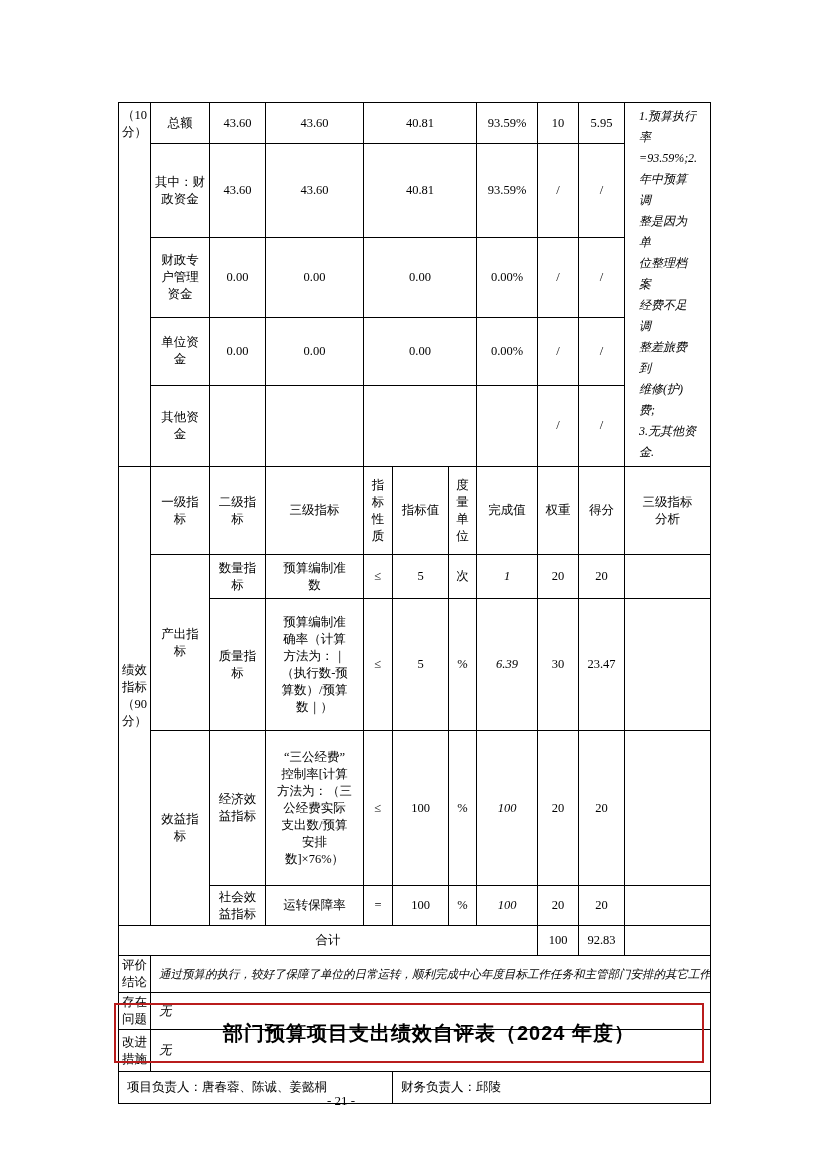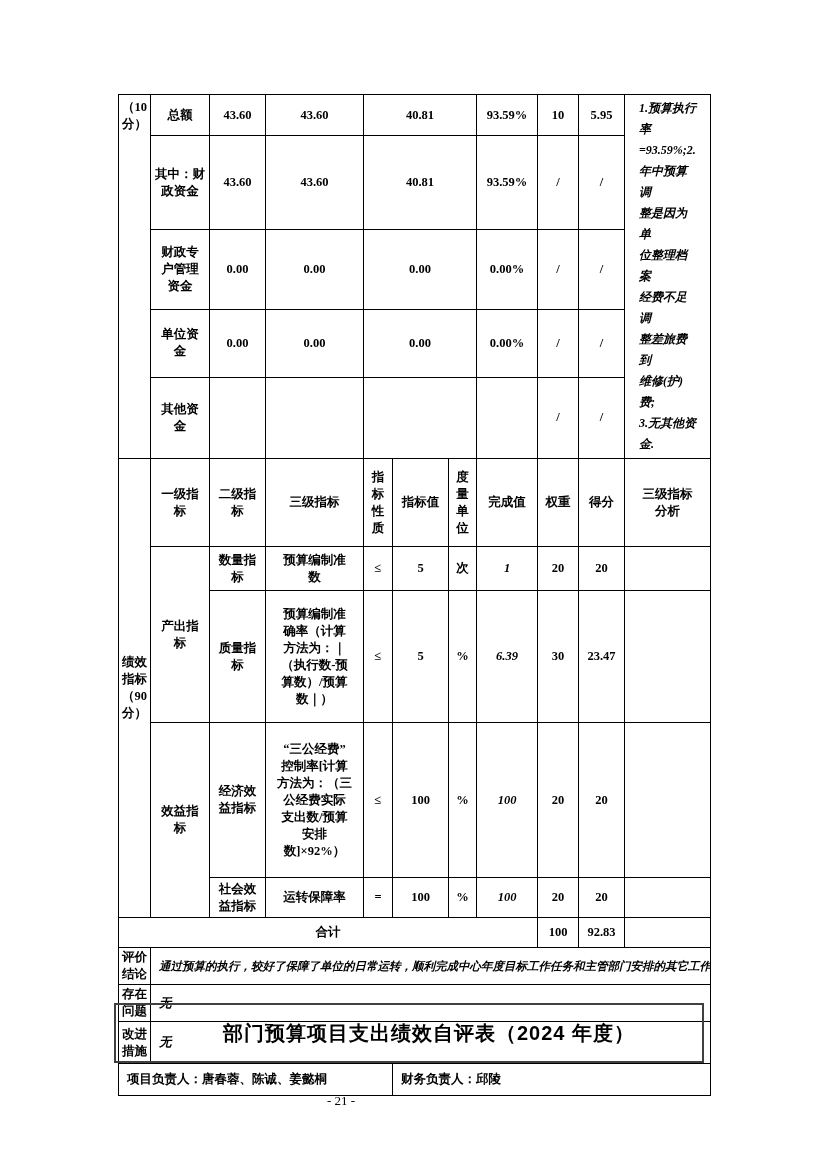--- a/index.html
+++ b/index.html
@@ -2,22 +2,22 @@
 <html><head>
 <meta charset="utf-8">
 <style>
   * { margin:0; padding:0; box-sizing:border-box; }
   html,body { background:#ffffff; }
   body {
     width:826px; height:1169px; position:relative;
     font-family:"Liberation Serif", serif; color:#000;
   }
   .doc-table {
-    position:absolute; left:118px; top:94px; width:592px;
-    border-collapse:collapse; table-layout:fixed;font-weight:bold;
+    position:absolute; left:118px; top:102px; width:592px;
+    border-collapse:collapse; table-layout:fixed;
   }
   .doc-table td {
     border:1px solid #000;
     text-align:center; vertical-align:middle;
     font-size:12.5px; line-height:17px;
     white-space:pre-line; overflow:hidden;
     padding:1px 2px;
   }
   .va-top { vertical-align:top !important; padding-top:4px !important; }
   .notes {
@@ -25,21 +25,21 @@
     line-height:21px !important; padding:3px 14px !important;
     font-size:12px !important;
   }
   .italic { font-style:italic; }
   .left { text-align:left !important; padding-left:8px !important; }
   .lh20 { line-height:20px; }
   .lh21 { line-height:21px; }
   .nowrap { white-space:nowrap !important; font-size:11.5px !important; }
   .title-box {
     position:absolute; left:114px; top:1003px; width:590px; height:60px;
-    border:2px solid #404040;
+    border:2px solid #b91c1c;
     display:flex; align-items:center; justify-content:center;padding-left:40px;
   }
   .title-box .title-text {
     font-family:"Liberation Sans", sans-serif;
     font-weight:bold; font-size:20px; letter-spacing:1px;
   }
   .page-number {
     position:absolute; left:0; top:1081px; width:682px;
     text-align:center; font-size:13px;margin-top:12px;
   }
@@ -189,21 +189,21 @@
     <td rowspan="2">效益指
 标</td>
     <td>经济效
 益指标</td>
     <td class="lh21">“三公经费”
 控制率[计算
 方法为：（三
 公经费实际
 支出数/预算
 安排
-数]×92%）</td>
+数]×76%）</td>
     <td>≤</td>
     <td>100</td>
     <td>%</td>
     <td class="italic">100</td>
     <td>20</td>
     <td>20</td>
     <td></td>
   </tr>
   <tr style="height:40px">
     <td>社会效

